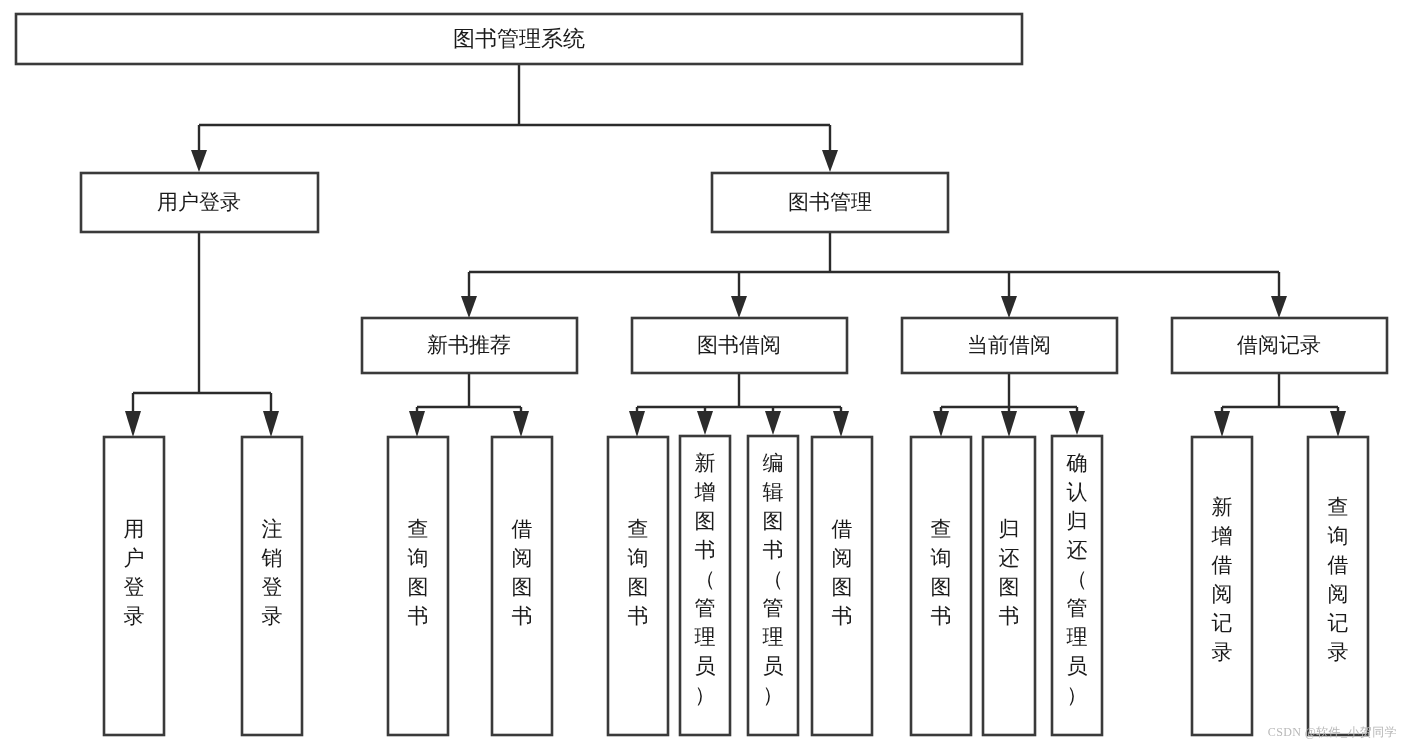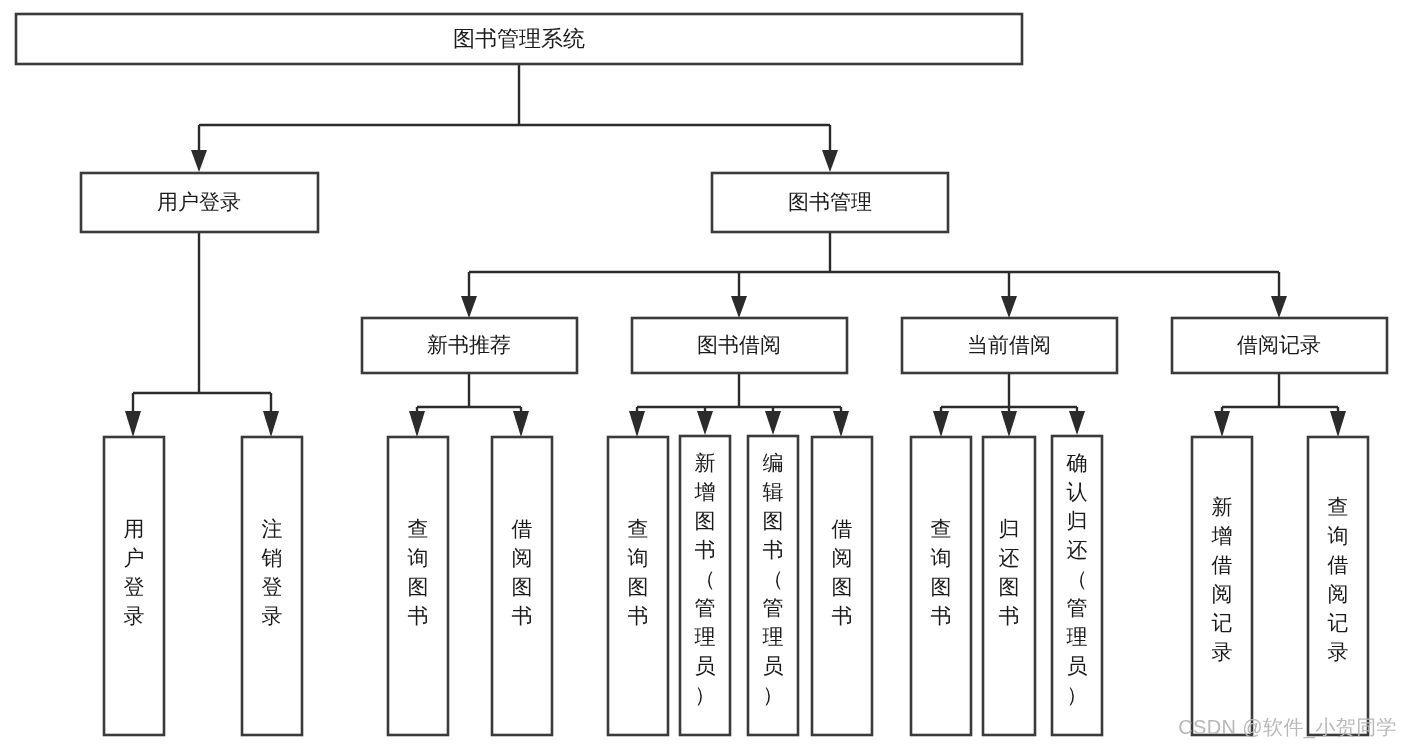--- a/index.html
+++ b/index.html
@@ -47,22 +47,22 @@
     stroke-linecap: butt;
   }
   .arrow-head {
     fill: #2b2b2b;
     stroke: none;
   }
   .watermark {
     position: absolute;
     right: 8px;
     bottom: 6px;
-    font-family: Liberation Sans, sans-serif;
-    font-size: 20px;
+    font-family: Liberation Serif, serif;
+    font-size: 12px;
     color: #b8b8b8;
     white-space: nowrap;
     letter-spacing: 0.4px;
   }
 </style>
 </head>
 <body>
 
 <svg id="diagram" viewBox="0 0 1405 747">
 

